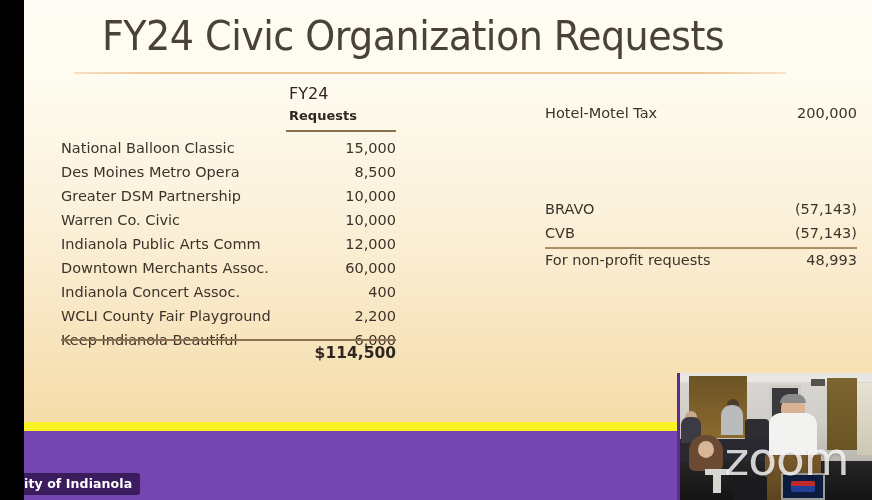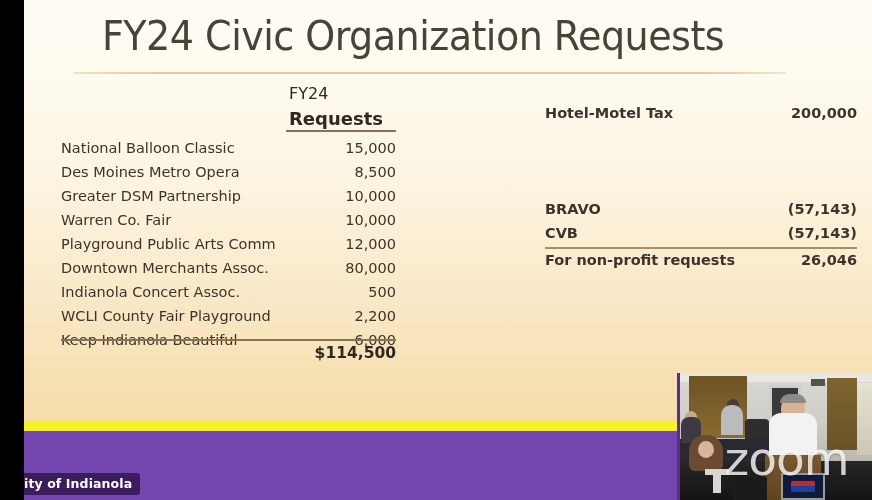--- a/index.html
+++ b/index.html
@@ -58,37 +58,37 @@
   .row .val { position:absolute; right:0; top:0; text-align:center; }
 
   
   #left-table { left:37px; top:84px; width:335px; height:275px; }
   #left-table .hdr {
     position:absolute; left:228px; top:0;
     font-weight:400; font-size:16px; color:#2F2720;
   }
   #left-table .hdr2 {
     position:absolute; left:228px; top:24px;
-    font-weight:700; font-size:18px; color:#2F2720;
+    font-weight:700; font-size:13px; color:#2F2720;
   }
   .hdr-rule {
     position:absolute; left:225px; top:46px;
     width:110px; height:1.5px; background:#8A7152;
   }
   .total-rule {
     position:absolute; left:0px; top:255px;
     width:335px; height:1.5px; background:#8A7152;
   }
   #left-table .total {
     position:absolute; right:0; top:260px;
     font-weight:700; font-size:15.5px; color:#2F2720;
   }
 
   
-  #right-table { left:521px; top:105px; width:312px; height:165px;font-weight:bold; }
+  #right-table { left:521px; top:105px; width:312px; height:165px; }
   .cvb-rule {
     position:absolute; left:0; top:142px;
     width:312px; height:1.5px; background:#A98D63;
   }
 
   
   .yellow-band {
     position:absolute; left:0; top:422px;
     width:872px; height:9px;
     background:#F9F325;
@@ -265,34 +265,34 @@
       </div>
       <div class="row" style="top:80px">
         <span class="lbl">Des Moines Metro Opera</span>
         <span class="val">8,500</span>
       </div>
       <div class="row" style="top:104px">
         <span class="lbl">Greater DSM Partnership</span>
         <span class="val">10,000</span>
       </div>
       <div class="row" style="top:128px">
-        <span class="lbl">Warren Co. Fair</span>
+        <span class="lbl">Warren Co. Civic</span>
         <span class="val">10,000</span>
       </div>
       <div class="row" style="top:152px">
-        <span class="lbl">Playground Public Arts Comm</span>
+        <span class="lbl">Indianola Public Arts Comm</span>
         <span class="val">12,000</span>
       </div>
       <div class="row" style="top:176px">
         <span class="lbl">Downtown Merchants Assoc.</span>
-        <span class="val">80,000</span>
+        <span class="val">60,000</span>
       </div>
       <div class="row" style="top:200px">
         <span class="lbl">Indianola Concert Assoc.</span>
-        <span class="val">500</span>
+        <span class="val">400</span>
       </div>
       <div class="row" style="top:224px">
         <span class="lbl">WCLI County Fair Playground</span>
         <span class="val">2,200</span>
       </div>
       <div class="row" style="top:248px">
         <span class="lbl">Keep Indianola Beautiful</span>
         <span class="val">6,000</span>
       </div>
 
@@ -312,21 +312,21 @@
       </div>
       <div class="row" style="top:120px">
         <span class="lbl">CVB</span>
         <span class="val">(57,143)</span>
       </div>
 
       <div class="cvb-rule"></div>
 
       <div class="row" style="top:147px">
         <span class="lbl">For non-profit requests</span>
-        <span class="val">26,046</span>
+        <span class="val">48,993</span>
       </div>
     </div>
   </div>
 
   <div class="yellow-band"></div>
   <div class="purple-band"></div>
 
   <div class="name-badge">ity of Indianola</div>
 
   <div class="video-tile">

